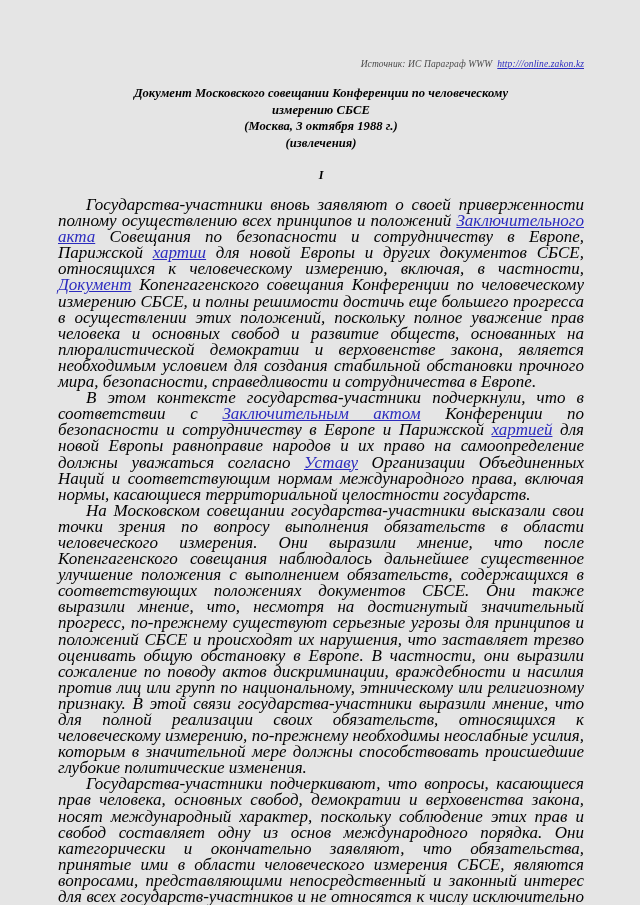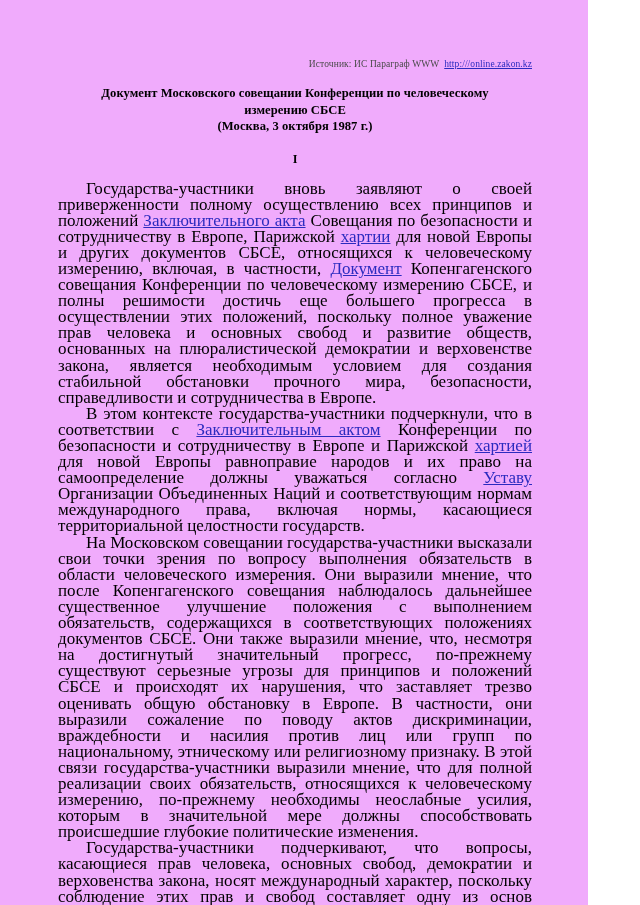--- a/index.html
+++ b/index.html
@@ -11,25 +11,26 @@
   body {
     width: 640px;
     height: 905px;
     overflow: hidden;
     font-family: "Liberation Serif", "DejaVu Serif", serif;
     color: #000000;
     -webkit-font-smoothing: none;
   }
   .page {
     position: relative;
-    width: 588px;
+    width: 640px;
     height: 905px;
     box-sizing: border-box;
     padding: 58px 56px 0 58px;
-    background: #f0abfc;
+    background: #e5e5e5;
+    font-style: italic;
   }
   .source-line {
     text-align: right;
     font-size: 9.5px;
     line-height: 13px;
     color: #4a4a4a;
     letter-spacing: 0.1px;
     margin: 0 0 14px 0;
     white-space: nowrap;
   }
@@ -85,21 +86,22 @@
 <div class="page">
 
   <div class="source-line">
     <span class="src-label">Источник: ИС Параграф WWW</span>
     <span>&nbsp;</span><a class="source-link" href="#">http:///online.zakon.kz</a>
   </div>
 
   <div class="doc-title">
     <span class="tline">Документ Московского совещании Конференции по человеческому</span>
     <span class="tline">измерению СБСЕ</span>
-    <span class="tline">(Москва, 3 октября 1987 г.)</span>
+    <span class="tline">(Москва, 3 октября 1988 г.)</span>
+    <span class="tline">(извлечения)</span>
   </div>
 
   <div class="section-num">I</div>
 
   <div class="body-block" id="body-container">
       <p class="para" id="para-1"><span>Государства-участники вновь заявляют о своей приверженности полному осуществлению всех принципов и положений </span><a class="doclink" href="#">Заключительного акта</a><span> Совещания по безопасности и сотрудничеству в Европе, Парижской </span><a class="doclink" href="#">хартии</a><span> для новой Европы и других документов СБСЕ, относящихся к человеческому измерению, включая, в частности, </span><a class="doclink" href="#">Документ</a><span> Копенгагенского совещания Конференции по человеческому измерению СБСЕ, и полны решимости достичь еще большего прогресса в осуществлении этих положений, поскольку полное уважение прав человека и основных свобод и развитие обществ, основанных на плюралистической демократии и верховенстве закона, является необходимым условием для создания стабильной обстановки прочного мира, безопасности, справедливости и сотрудничества в Европе.</span></p>
       <p class="para" id="para-2"><span>В этом контексте государства-участники подчеркнули, что в соответствии с </span><a class="doclink" href="#">Заключительным актом</a><span> Конференции по безопасности и сотрудничеству в Европе и Парижской </span><a class="doclink" href="#">хартией</a><span> для новой Европы равноправие народов и их право на самоопределение должны уважаться согласно </span><a class="doclink" href="#">Уставу</a><span> Организации Объединенных Наций и соответствующим нормам международного права, включая нормы, касающиеся территориальной целостности государств.</span></p>
       <p class="para" id="para-3"><span>На Московском совещании государства-участники высказали свои точки зрения по вопросу выполнения обязательств в области человеческого измерения. Они выразили мнение, что после Копенгагенского совещания наблюдалось дальнейшее существенное улучшение положения с выполнением обязательств, содержащихся в соответствующих положениях документов СБСЕ. Они также выразили мнение, что, несмотря на достигнутый значительный прогресс, по-прежнему существуют серьезные угрозы для принципов и положений СБСЕ и происходят их нарушения, что заставляет трезво оценивать общую обстановку в Европе. В частности, они выразили сожаление по поводу актов дискриминации, враждебности и насилия против лиц или групп по национальному, этническому или религиозному признаку. В этой связи государства-участники выразили мнение, что для полной реализации своих обязательств, относящихся к человеческому измерению, по-прежнему необходимы неослабные усилия, которым в значительной мере должны способствовать происшедшие глубокие политические изменения.</span></p>
       <p class="para" id="para-4"><span>Государства-участники подчеркивают, что вопросы, касающиеся прав человека, основных свобод, демократии и верховенства закона, носят международный характер, поскольку соблюдение этих прав и свобод составляет одну из основ международного порядка. Они категорически и окончательно заявляют, что обязательства, принятые ими в области человеческого измерения СБСЕ, являются вопросами, представляющими непосредственный и законный интерес для всех государств-участников и не относятся к числу исключительно внутренних дел соответствующего государства. Они заявляют о своей решимости выполнять все свои обязательства в области человеческого измерения и решать мирными средствами, индивидуально или совместно, любые связанные с ними вопросы на основе взаимного уважения и сотрудничества. В этом контексте они признают, что активное участие отдельных лиц, групп, организаций и учреждений исключительно важно для обеспечения постоянного продвижения в этом направлении.</span></p>
     </div>

